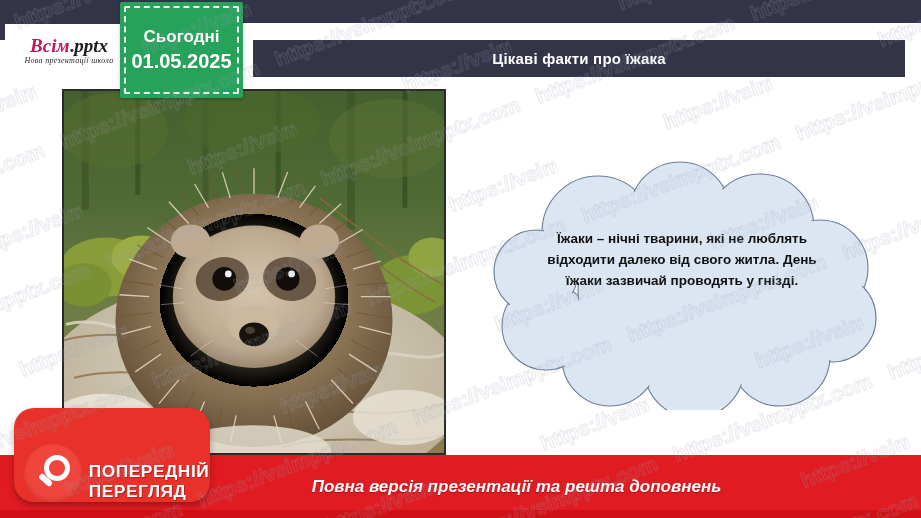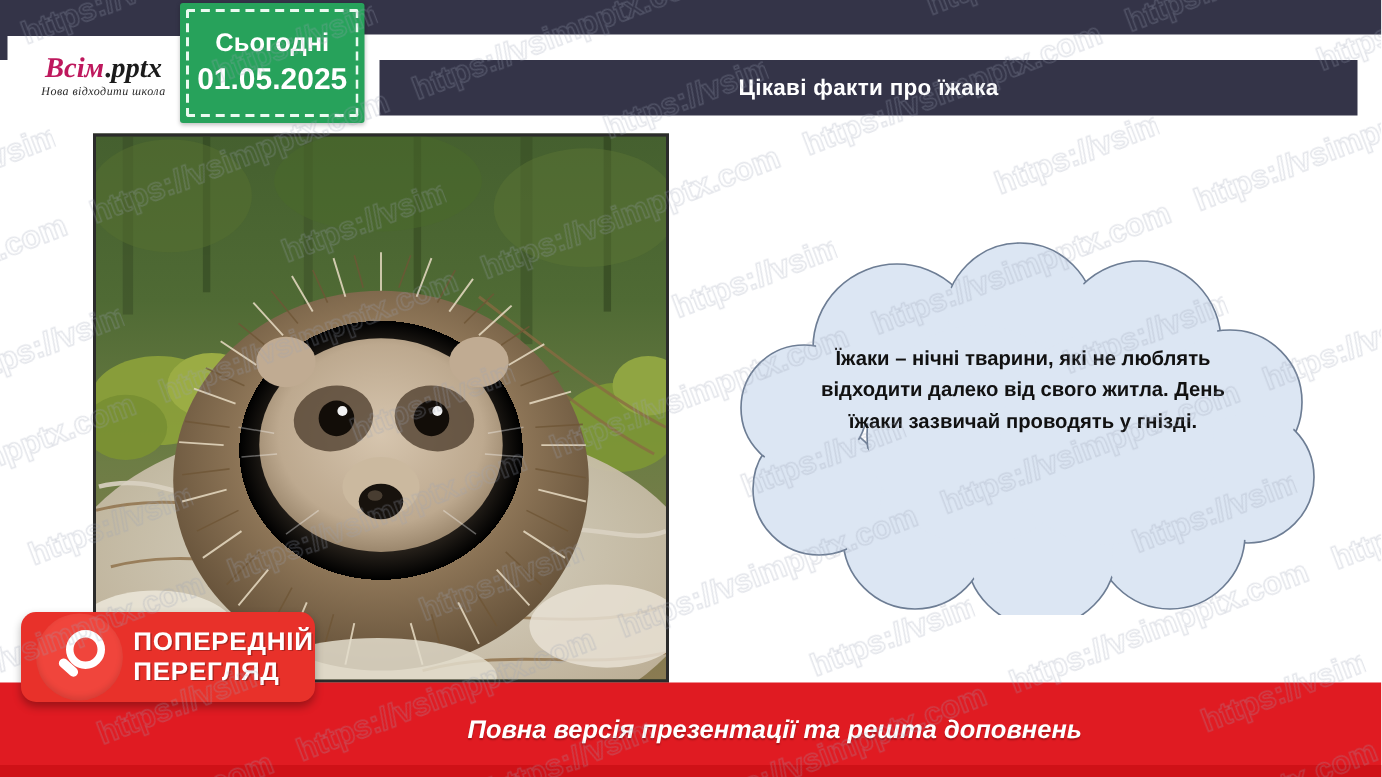--- a/index.html
+++ b/index.html
@@ -21,21 +21,21 @@
   .logo-box{position:absolute;left:5px;top:24px;width:128px;height:52px;background:#ffffff;z-index:6;
      display:flex;flex-direction:column;align-items:center;justify-content:center;}
   .logo-main{font-family:"Liberation Serif", serif;font-size:19px;line-height:19px;color:#111;white-space:nowrap;}
   .logo-main .vsim{color:#be185d;font-style:italic;font-weight:bold;}
   .logo-main .dot{color:#222;font-weight:bold;}
   .logo-main .pptx{color:#1b1b1b;font-style:italic;font-weight:bold;}
   .logo-sub{font-family:"Liberation Serif", serif;font-style:italic;font-size:8px;line-height:9px;
      color:#2b2b2b;letter-spacing:.3px;white-space:nowrap;margin-top:1px;}
 
   
-  .today-badge{position:absolute;left:120px;top:2px;width:123px;height:80px;background:#27a25b;z-index:7;
+  .today-badge{position:absolute;left:120px;top:2px;width:123px;height:96px;background:#27a25b;z-index:7;
      border-radius:2px;display:flex;flex-direction:column;align-items:center;justify-content:center;
      box-shadow:0 1px 3px rgba(0,0,0,.25);}
   .today-badge::after{content:"";position:absolute;left:4px;top:4px;right:4px;bottom:4px;
      border:2px dashed #eafaf0;border-radius:2px;pointer-events:none;}
   .today-label{color:#ffffff;font-size:17px;font-weight:bold;line-height:22px;position:relative;z-index:1;}
   .today-date{color:#ffffff;font-size:20px;font-weight:bold;line-height:26px;position:relative;z-index:1;}
 
   
   .title-bar{position:absolute;left:253px;top:40px;width:652px;height:37px;background:#343448;z-index:4;
      display:flex;align-items:center;justify-content:center;}
@@ -54,22 +54,22 @@
 
   
   .red-banner{position:absolute;left:0;top:455px;width:921px;height:63px;background:#e01b22;z-index:5;
      display:flex;align-items:center;justify-content:center;}
   .red-banner::after{content:"";position:absolute;left:0;bottom:0;width:100%;height:8px;background:#cf1117;}
   .red-banner-text{color:#ffffff;font-size:17px;font-style:italic;font-weight:bold;line-height:24px;
      text-align:center;width:100%;padding-left:112px;box-sizing:border-box;position:relative;z-index:1;
      text-shadow:0 1px 1px rgba(0,0,0,.25);}
 
   
-  .preview-badge{position:absolute;left:14px;top:408px;width:196px;height:60px;background:#e8312a;
-     border-radius:10px;z-index:6;display:flex;align-items:center;
+  .preview-badge{position:absolute;left:14px;top:408px;width:196px;height:94px;background:#e8312a;
+     border-radius:20px;z-index:6;display:flex;align-items:flex-end;
      box-shadow:0 3px 6px rgba(0,0,0,.3);}
   .preview-circle{width:58px;height:58px;border-radius:50%;background:#f0453c;margin-left:10px;
      display:flex;align-items:center;justify-content:center;flex:none;
      box-shadow:inset 0 -2px 4px rgba(0,0,0,.12);}
   .preview-circle svg{display:block;}
   .preview-labels{margin-left:8px;display:flex;flex-direction:column;justify-content:center;}
   .preview-line{color:#ffffff;font-size:17px;font-weight:bold;line-height:20px;letter-spacing:.5px;
      font-family:"Liberation Sans", sans-serif;transform:scaleX(1.02);text-shadow:1px 1px 0 rgba(0,0,0,.25);}
 
   
@@ -82,21 +82,21 @@
 <div id="slide">
 
   <div class="top-band"></div>
   <div class="top-band-notch"></div>
   <div class="top-band-diag"></div>
 
   <div class="logo-box">
     <div class="logo-main">
       <span class="vsim">Всім</span><span class="dot">.</span><span class="pptx">pptx</span>
     </div>
-    <div class="logo-sub">Нова відходити школа</div>
+    <div class="logo-sub">Нова презентації школа</div>
   </div>
 
   <div class="today-badge">
     <div class="today-label">Сьогодні</div>
     <div class="today-date">01.05.2025</div>
   </div>
 
   <div class="title-bar">
     <div class="title-text">Цікаві факти про їжака</div>
   </div>

